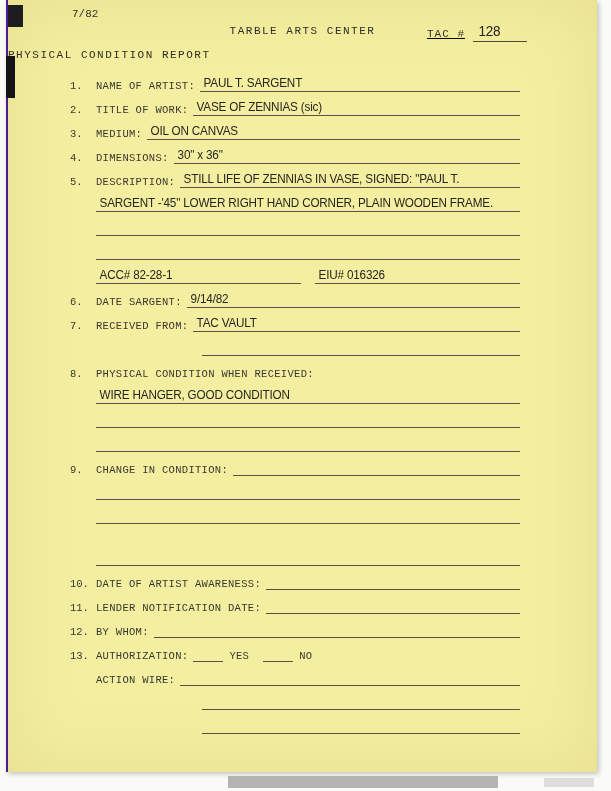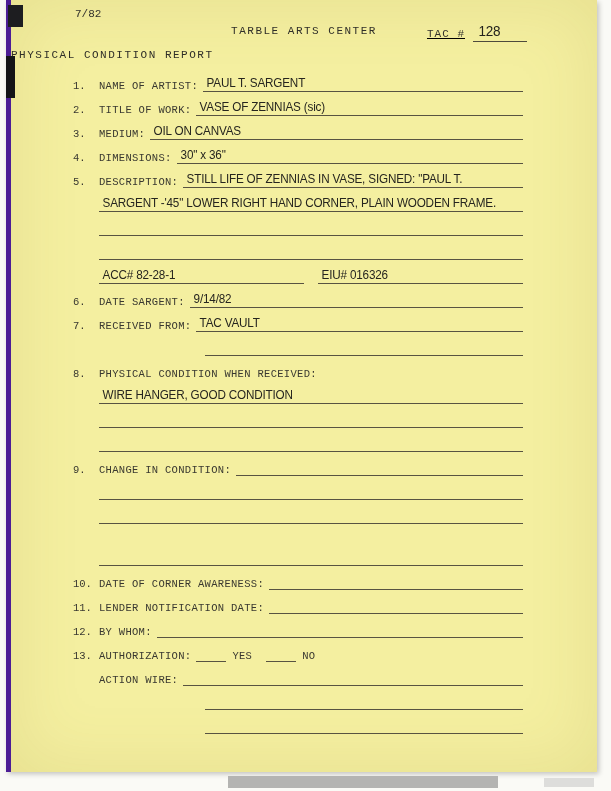--- a/index.html
+++ b/index.html
@@ -7,21 +7,21 @@
   body {
     position:relative;
     background:#fafaf6;
     font-family:"Liberation Mono", monospace;
     overflow:hidden;
   }
   .paper {
     position:absolute; left:6px; top:0; width:591px; height:772px;
     background:#f4efa0;
     box-shadow: inset 0 0 70px rgba(150,130,40,0.14), 2px 2px 5px rgba(0,0,0,0.22);
-    border-left:5px solid #4c1d95;
+    border-left:2px solid #4c1d95;
   }
   
   .corner-date { position:absolute; left:64px; top:8px; font-size:11px; color:#33322c; }
   .org-title   { position:absolute; left:0; right:0; top:25px; text-align:center;
                  font-size:11px; letter-spacing:1.5px; color:#2f2e28; }
   .report-title{ position:absolute; left:0; right:0; top:49px; text-align:left;
                  font-size:11px; letter-spacing:1.5px; color:#2f2e28; }
   .tac-group { position:absolute; right:70px; top:22px; display:flex; align-items:flex-end;text-decoration:underline; }
   .tac-label { font-size:11px; color:#33322c; margin-right:8px; padding-bottom:2px; letter-spacing:1px; }
   .tac-line  { width:54px; border-bottom:1px solid #4e4a3c; }
@@ -178,21 +178,21 @@
     </div>
     <div class="row cont">
       <span class="fill"></span>
     </div>
     <div class="row cont gap-lg">
       <span class="fill"></span>
     </div>
 
     <div class="row">
       <span class="num">10.</span>
-      <span class="label">DATE OF CORNER AWARENESS:</span>
+      <span class="label">DATE OF ARTIST AWARENESS:</span>
       <span class="fill"></span>
     </div>
 
     <div class="row">
       <span class="num">11.</span>
       <span class="label">LENDER NOTIFICATION DATE:</span>
       <span class="fill"></span>
     </div>
 
     <div class="row">

